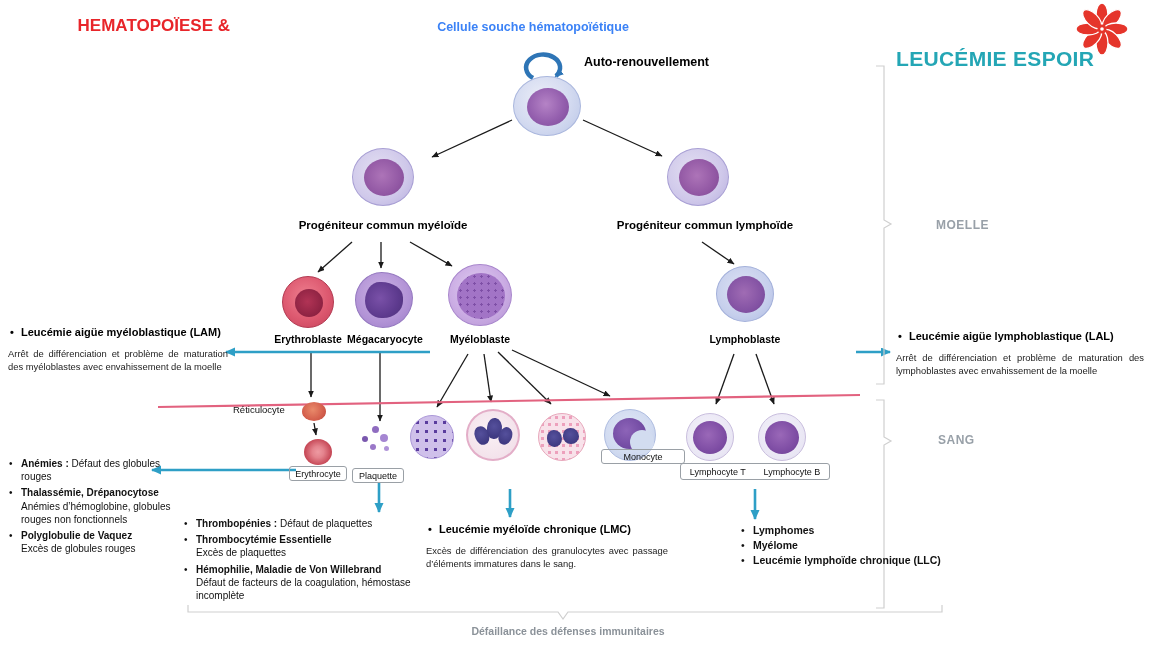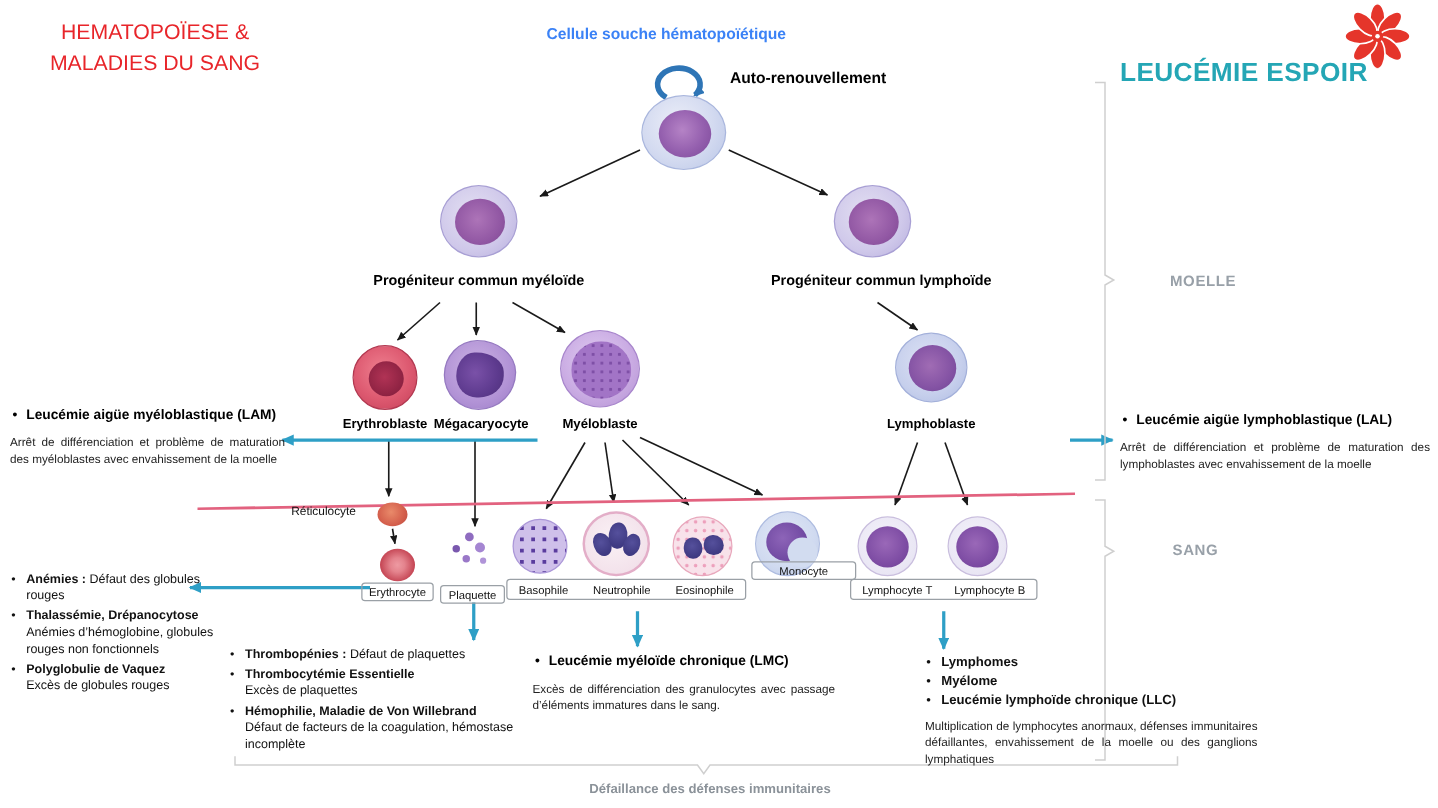--- a/index.html
+++ b/index.html
@@ -2,21 +2,21 @@
 <html><head>
 <meta charset="utf-8">
 <style>
   * { margin:0; padding:0; box-sizing:border-box; }
   body { font-family:"Liberation Sans", sans-serif; background:#fff; }
   .stage { position:relative; width:1150px; height:646px; background:#fff; overflow:hidden; }
   .svg-layer { position:absolute; left:0; top:0; width:1150px; height:646px; pointer-events:none; }
 
   
   .abs { position:absolute; }
-  .title { left:18px; top:14px; width:212px; text-align:center; color:#E8252A; font-weight:normal; font-size:17px; line-height:1.45; }
+  .title { left:18px; top:14px; width:212px; text-align:right; color:#E8252A; font-weight:bold; font-size:17px; line-height:1.45; }
   .title span { display:block; }
   .stem-label { left:408px; top:20px; width:250px; text-align:center; font-weight:bold; font-size:12.5px; color:#3b82f6; }
   .auto-label { left:584px; top:55px; font-weight:bold; font-size:12.5px; color:#000; }
   .logo-script { left:902px; top:8px; width:172px; text-align:center; font-family:"Liberation Serif", serif; font-style:italic; font-size:33px; color:#24A6B5; }
   .logo-caps { left:896px; top:47px; width:214px; font-size:21px; font-weight:bold; color:#24A6B5; letter-spacing:0.3px; }
   .flower { position:absolute; left:1076px; top:3px; }
   .prog-label { position:absolute; top:219px; width:204px; text-align:center; font-weight:bold; font-size:11.5px; color:#000; }
   #prog-m { left:281px; } #prog-l { left:603px; }
   .compartment { position:absolute; color:#98A0A8; font-weight:bold; font-size:12px; letter-spacing:0.5px;padding-left:36px; }
   #moelle { left:900px; top:218px; } #sang { left:902px; top:433px; }
@@ -144,21 +144,20 @@
 
     <g fill="none" stroke="#cfcfcf" stroke-width="1.2">
       <path d="M876,66 L884,66 L884,220 L891,224 L884,228 L884,384 L876,384"></path>
       <path d="M876,400 L884,400 L884,437 L891,441 L884,445 L884,608 L876,608"></path>
       <path d="M188,605 L188,612 L558,612 L563,619 L568,612 L942,612 L942,605"></path>
     </g>
   </svg>
 
   <div class="abs title">
     <span>HEMATOPOÏESE &amp;</span>
-    <span>MALADIES DU SANG</span>
   </div>
   <div class="abs stem-label">Cellule souche hématopoïétique</div>
   <div class="abs auto-label">Auto-renouvellement</div>
 
   <div class="abs logo-caps">LEUCÉMIE ESPOIR</div>
   <svg class="flower" width="52" height="52" viewBox="-26 -26 52 52">
     <g fill="#E5352B" stroke="#ffffff" stroke-width="1.3">
       <ellipse cx="0" cy="-14" rx="6" ry="12"></ellipse>
       <ellipse cx="0" cy="-14" rx="6" ry="12" transform="rotate(45)"></ellipse>
       <ellipse cx="0" cy="-14" rx="6" ry="12" transform="rotate(90)"></ellipse>
@@ -229,25 +228,20 @@
   <div class="compartment" id="sang">SANG</div>
 
   <div class="plabel" id="lab-ery">Erythroblaste</div>
   <div class="plabel" id="lab-meg">Mégacaryocyte</div>
   <div class="plabel" id="lab-mye">Myéloblaste</div>
   <div class="plabel" id="lab-lym">Lymphoblaste</div>
 
   <div class="abs reti-label">Réticulocyte</div>
   <div class="tagbox" id="box-ery">Erythrocyte</div>
   <div class="tagbox" id="box-plq">Plaquette</div>
-  <div class="tagbox" id="box-gran">
-    <span>Basophile</span>
-    <span>Neutrophile</span>
-    <span>Eosinophile</span>
-  </div>
   <div class="tagbox" id="box-mono">Monocyte</div>
   <div class="tagbox" id="box-lymph">
     <span>Lymphocyte T</span>
     <span>Lymphocyte B</span>
   </div>
 
   <div class="callout" id="lam">
     <div class="co-title">Leucémie aigüe myéloblastique (LAM)</div>
     <p class="co-body">Arrêt de différenciation et problème de maturation des myéloblastes avec envahissement de la moelle</p>
   </div>
@@ -272,18 +266,17 @@
     <div class="co-title">Leucémie myéloïde chronique (LMC)</div>
     <p class="co-body">Excès de différenciation des granulocytes avec passage d’éléments immatures dans le sang.</p>
   </div>
 
   <div class="callout" id="right-group">
     <ul class="dlist" style="position:static;">
       <li><span class="b">Lymphomes</span></li>
       <li><span class="b">Myélome</span></li>
       <li><span class="b">Leucémie lymphoïde chronique (LLC)</span></li>
     </ul>
-    <p class="co-body">Multiplication de lymphocytes anormaux, défenses immunitaires défaillantes, envahissement de la moelle ou des ganglions lymphatiques</p>
   </div>
 
   <div class="abs footer-caption">Défaillance des défenses immunitaires</div>
 
 </div>
 
 </body></html>

